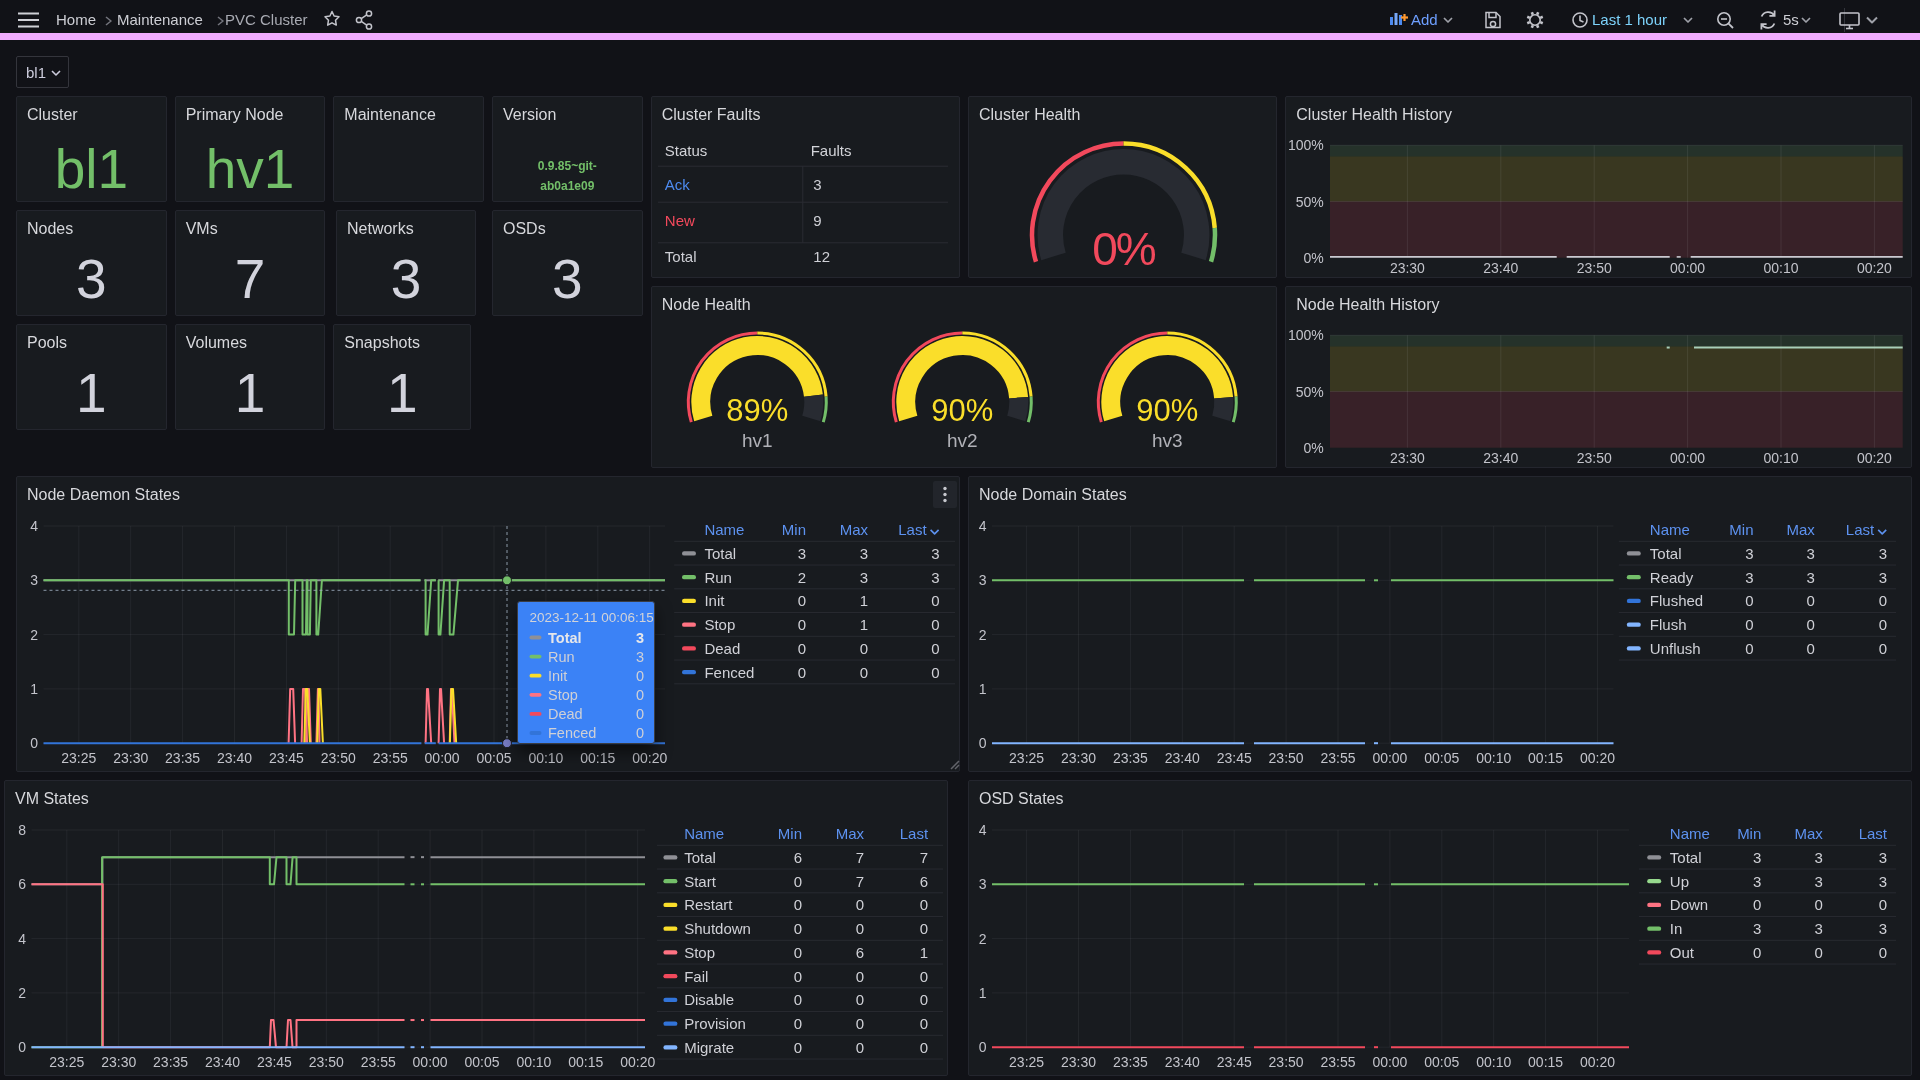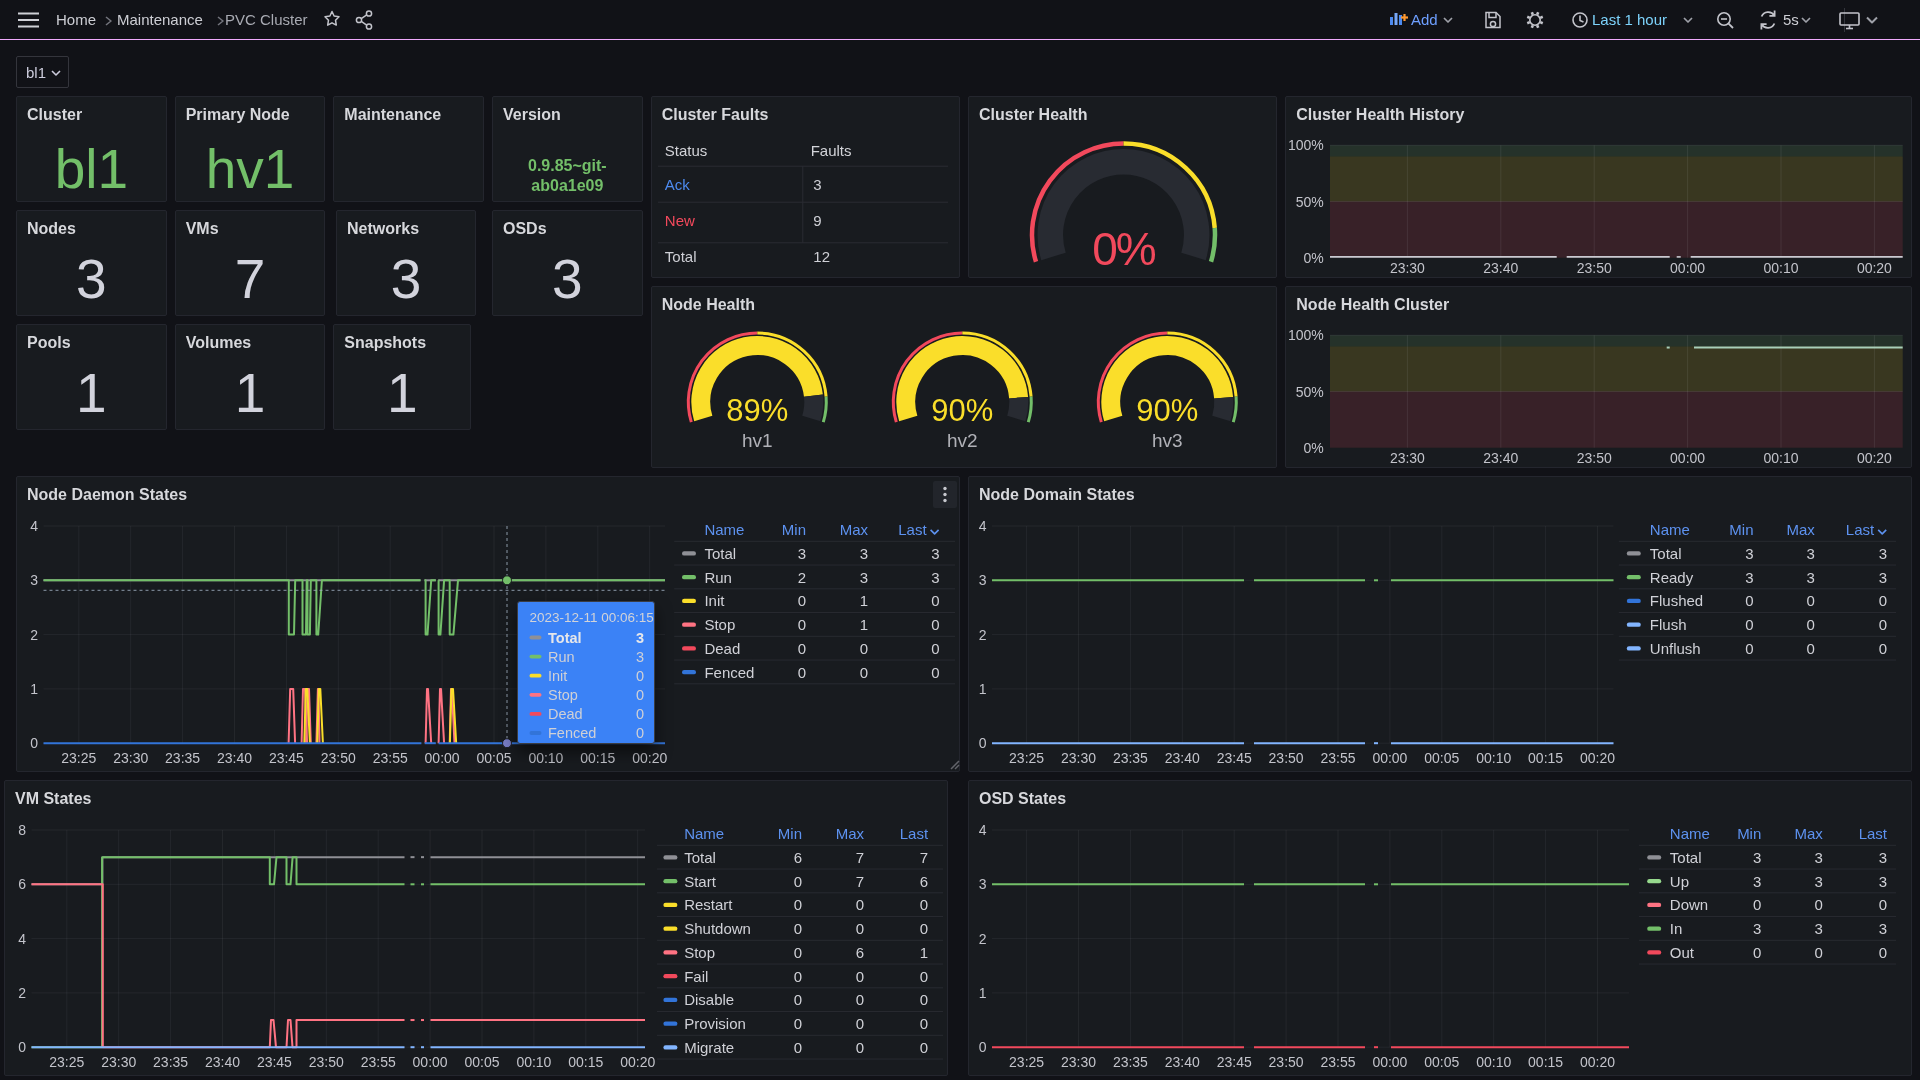--- a/index.html
+++ b/index.html
@@ -1,23 +1,23 @@
 <!DOCTYPE html>
 <html><head><meta charset="utf-8">
 <style>
 *{margin:0;padding:0;box-sizing:border-box}
 html,body{width:1920px;height:1080px;background:#111217;overflow:hidden;
  font-family:"Liberation Sans",sans-serif;-webkit-font-smoothing:antialiased}
 .panel{position:absolute;background:#181B1F;border:1px solid #24262e;border-radius:2px}
-.ptitle{position:absolute;left:10px;top:9px;font-size:16px;font-weight:700;color:#d7d8dc;white-space:nowrap}
+.ptitle{position:absolute;left:10px;top:9px;font-size:16px;font-weight:400;color:#d7d8dc;white-space:nowrap}
 .abs{position:absolute}
 svg{position:absolute;left:0;top:0;overflow:visible}
 </style></head><body>
 
-<div class="abs" style="left:0;top:0;width:1920px;height:40px;background:#111217;border-bottom:1px solid #f0abfc">
+<div class="abs" style="left:0;top:0;width:1920px;height:40px;background:#111217;border-bottom:7px solid #f0abfc">
     <svg width="40" height="40" style="left:14px;top:0">
       <g stroke="#cfd0d6" stroke-width="2">
         <line x1="4.00" y1="13.50" x2="25.00" y2="13.50" stroke="#cfd0d6" stroke-width="2" stroke-linecap="butt"></line>
         <line x1="4.00" y1="20.00" x2="25.00" y2="20.00" stroke="#cfd0d6" stroke-width="2" stroke-linecap="butt"></line>
         <line x1="4.00" y1="26.50" x2="25.00" y2="26.50" stroke="#cfd0d6" stroke-width="2" stroke-linecap="butt"></line>
       </g>
     </svg>
     <div class="abs" style="left:56px;top:11px;font-size:15px;color:#cdced4">Home</div>
     <svg width="12" height="40" style="left:103px;top:1px">
       <path d="M3,16 L8,20 L3,24" stroke="#73747c" stroke-width="1.6" fill="none" stroke-linejoin="round" stroke-linecap="butt"></path>
@@ -119,21 +119,21 @@
   </div>
 <div class="panel" style="left:174.7px;top:96px;width:150.7px;height:106px">
     <div class="ptitle">Primary Node</div>
     <div class="abs" style="left:0;top:40px;width:100%;text-align:center;font-size:55px;font-weight:500;color:#73bf69">hv1</div>
   </div>
 <div class="panel" style="left:333.3px;top:96px;width:150.7px;height:106px">
     <div class="ptitle">Maintenance</div>
   </div>
 <div class="panel" style="left:492.0px;top:96px;width:150.7px;height:106px">
     <div class="ptitle">Version</div>
-    <div class="abs" style="left:0;top:59px;width:100%;text-align:center;font-size:16px;font-weight:600;color:#73bf69;line-height:20px">0.9.85~git-<br>ab0a1e09</div>
+    <div class="abs" style="left:0;top:59px;width:100%;text-align:center;font-size:12px;font-weight:600;color:#73bf69;line-height:20px">0.9.85~git-<br>ab0a1e09</div>
   </div>
 <div class="panel" style="left:16.0px;top:210px;width:150.7px;height:106px">
     <div class="ptitle">Nodes</div>
     <div class="abs" style="left:0;top:35.5px;width:100%;text-align:center;font-size:55px;font-weight:500;color:#d2d3dc">3</div>
   </div>
 <div class="panel" style="left:174.7px;top:210px;width:150.7px;height:106px">
     <div class="ptitle">VMs</div>
     <div class="abs" style="left:0;top:35.5px;width:100%;text-align:center;font-size:55px;font-weight:500;color:#d2d3dc">7</div>
   </div>
 <div class="panel" style="left:336px;top:210px;width:140px;height:106px">
@@ -232,21 +232,21 @@
       <text x="401.6" y="176.0" font-size="14" fill="#c3c4cb" text-anchor="middle" font-weight="normal">00:00</text>
       <text x="495.0" y="176.0" font-size="14" fill="#c3c4cb" text-anchor="middle" font-weight="normal">00:10</text>
       <text x="588.4" y="176.0" font-size="14" fill="#c3c4cb" text-anchor="middle" font-weight="normal">00:20</text>
       <line x1="44.00" y1="159.90" x2="270.70" y2="159.90" stroke="#c9cad1" stroke-width="1.6" stroke-linecap="butt"></line>
       <line x1="280.70" y1="159.90" x2="383.70" y2="159.90" stroke="#c9cad1" stroke-width="1.6" stroke-linecap="butt"></line>
       <line x1="390.70" y1="159.90" x2="394.70" y2="159.90" stroke="#c9cad1" stroke-width="1.6" stroke-linecap="butt"></line>
       <line x1="404.70" y1="159.90" x2="616.70" y2="159.90" stroke="#c9cad1" stroke-width="1.6" stroke-linecap="butt"></line>
     </svg>
   </div>
 <div class="panel" style="left:1285.3px;top:286px;width:626.7px;height:182px">
-    <div class="ptitle">Node Health Cluster</div>
+    <div class="ptitle">Node Health History</div>
     <svg width="627" height="182">
       <rect x="44.00" y="48.30" width="572.70" height="11.24" fill="rgba(115,191,105,0.15)" rx="0"></rect>
       <rect x="44.00" y="59.54" width="572.70" height="44.96" fill="rgba(250,222,42,0.15)" rx="0"></rect>
       <rect x="44.00" y="104.50" width="572.70" height="56.20" fill="rgba(242,73,92,0.15)" rx="0"></rect>
       <line x1="121.40" y1="48.30" x2="121.40" y2="160.70" stroke="rgba(204,204,220,0.10)" stroke-width="1" stroke-linecap="butt"></line>
       <line x1="214.80" y1="48.30" x2="214.80" y2="160.70" stroke="rgba(204,204,220,0.10)" stroke-width="1" stroke-linecap="butt"></line>
       <line x1="308.20" y1="48.30" x2="308.20" y2="160.70" stroke="rgba(204,204,220,0.10)" stroke-width="1" stroke-linecap="butt"></line>
       <line x1="401.60" y1="48.30" x2="401.60" y2="160.70" stroke="rgba(204,204,220,0.10)" stroke-width="1" stroke-linecap="butt"></line>
       <line x1="495.00" y1="48.30" x2="495.00" y2="160.70" stroke="rgba(204,204,220,0.10)" stroke-width="1" stroke-linecap="butt"></line>
       <line x1="588.40" y1="48.30" x2="588.40" y2="160.70" stroke="rgba(204,204,220,0.10)" stroke-width="1" stroke-linecap="butt"></line>

